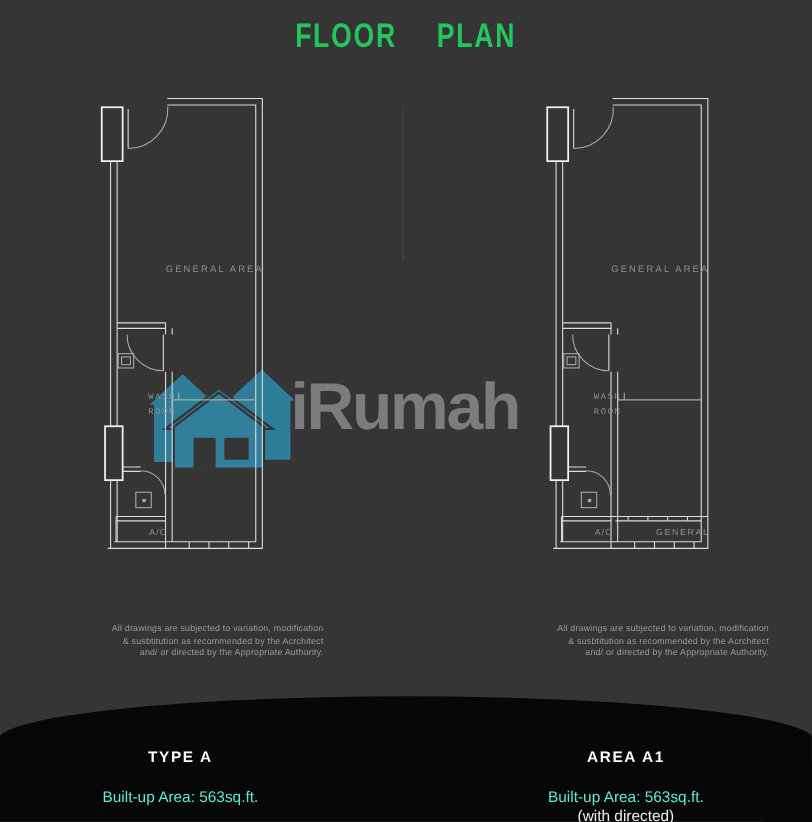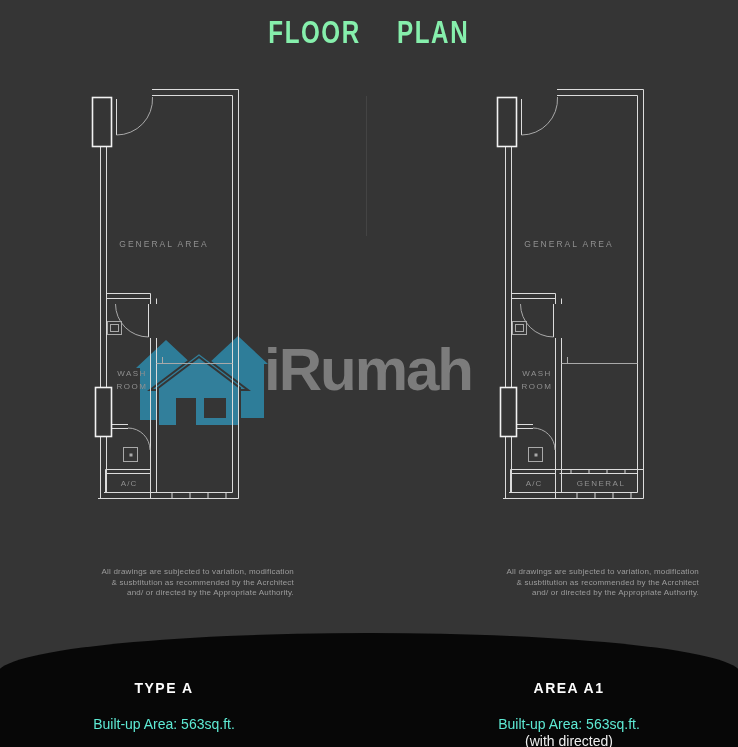--- a/index.html
+++ b/index.html
@@ -6,21 +6,21 @@
   body{
     width:738px;height:747px;position:relative;overflow:hidden;
     background:#353535;
     font-family:"Liberation Sans", sans-serif;
   }
   .page{position:absolute;inset:0;}
 
   
   .title{
     position:absolute;top:14px;left:0;width:100%;text-align:center;
-    color:#86efac;font-size:31px;font-weight:bold;line-height:38px;
+    color:#22c55e;font-size:31px;font-weight:bold;line-height:38px;
   }
   .title .t-inner{
     display:inline-block;transform:scaleX(0.78);transform-origin:center;
     letter-spacing:2px;word-spacing:36px;
   }
 
   
   .watermark{position:absolute;left:136px;top:326px;width:500px;height:110px;z-index:1;}
   .houses{position:absolute;left:0;top:2px;}
   .brand{
@@ -28,25 +28,25 @@
     font-size:60px;line-height:100px;font-weight:bold;
     color:#7c7c7c;letter-spacing:-2px;
   }
 
   
   .plan{position:absolute;top:88px;width:152px;height:412px;z-index:2;}
   .plan-a{left:88px;}
   .plan-a1{left:493px;}
   .plan svg{position:absolute;left:0;top:0;overflow:visible;}
   .room-label{
-    position:absolute;color:#909090;text-align:center;
+    position:absolute;color:#909090;text-align:right;
     font-size:8px;letter-spacing:1.5px;line-height:13px;
   }
   .lbl-general{left:0;width:100%;top:150px;letter-spacing:2px;font-size:8.5px;}
-  .lbl-wash{left:16px;width:56px;top:279px;}
+  .lbl-wash{left:16px;width:56px;top:267px;font-family:Liberation Mono, monospace;}
   .lbl-ac{left:18px;width:46px;top:389px;letter-spacing:1px;}
   .lbl-balcony{left:64px;width:88px;top:389px;}
 
   .divider-faint{
     position:absolute;left:366px;top:96px;width:1px;height:140px;
     background:rgba(255,255,255,0.08);z-index:0;
   }
 
   
   .disclaimer{

